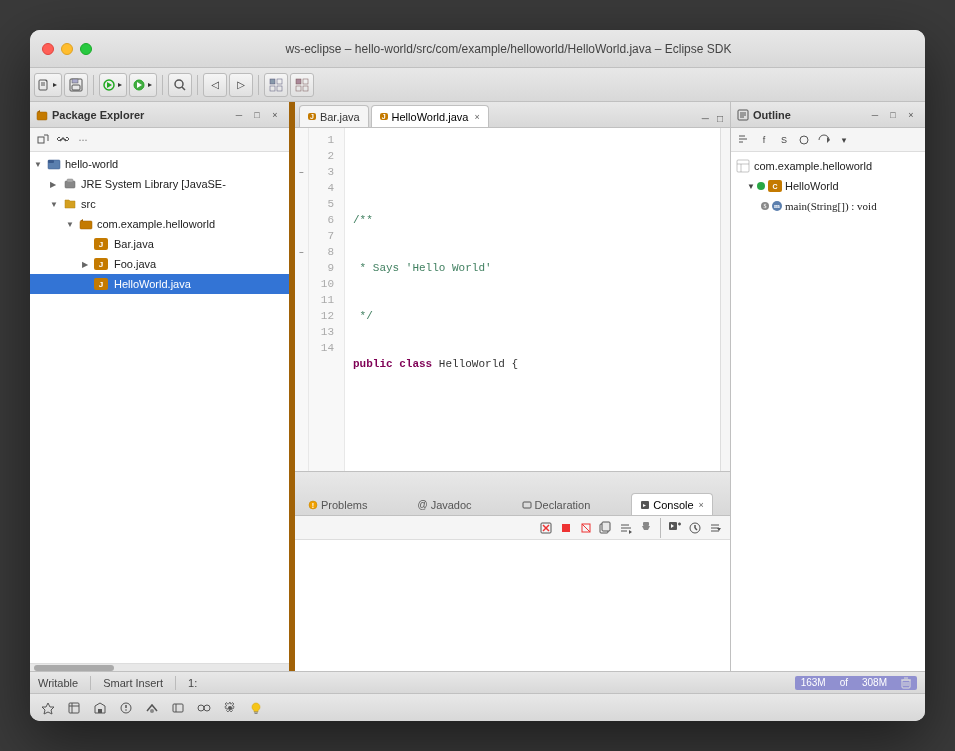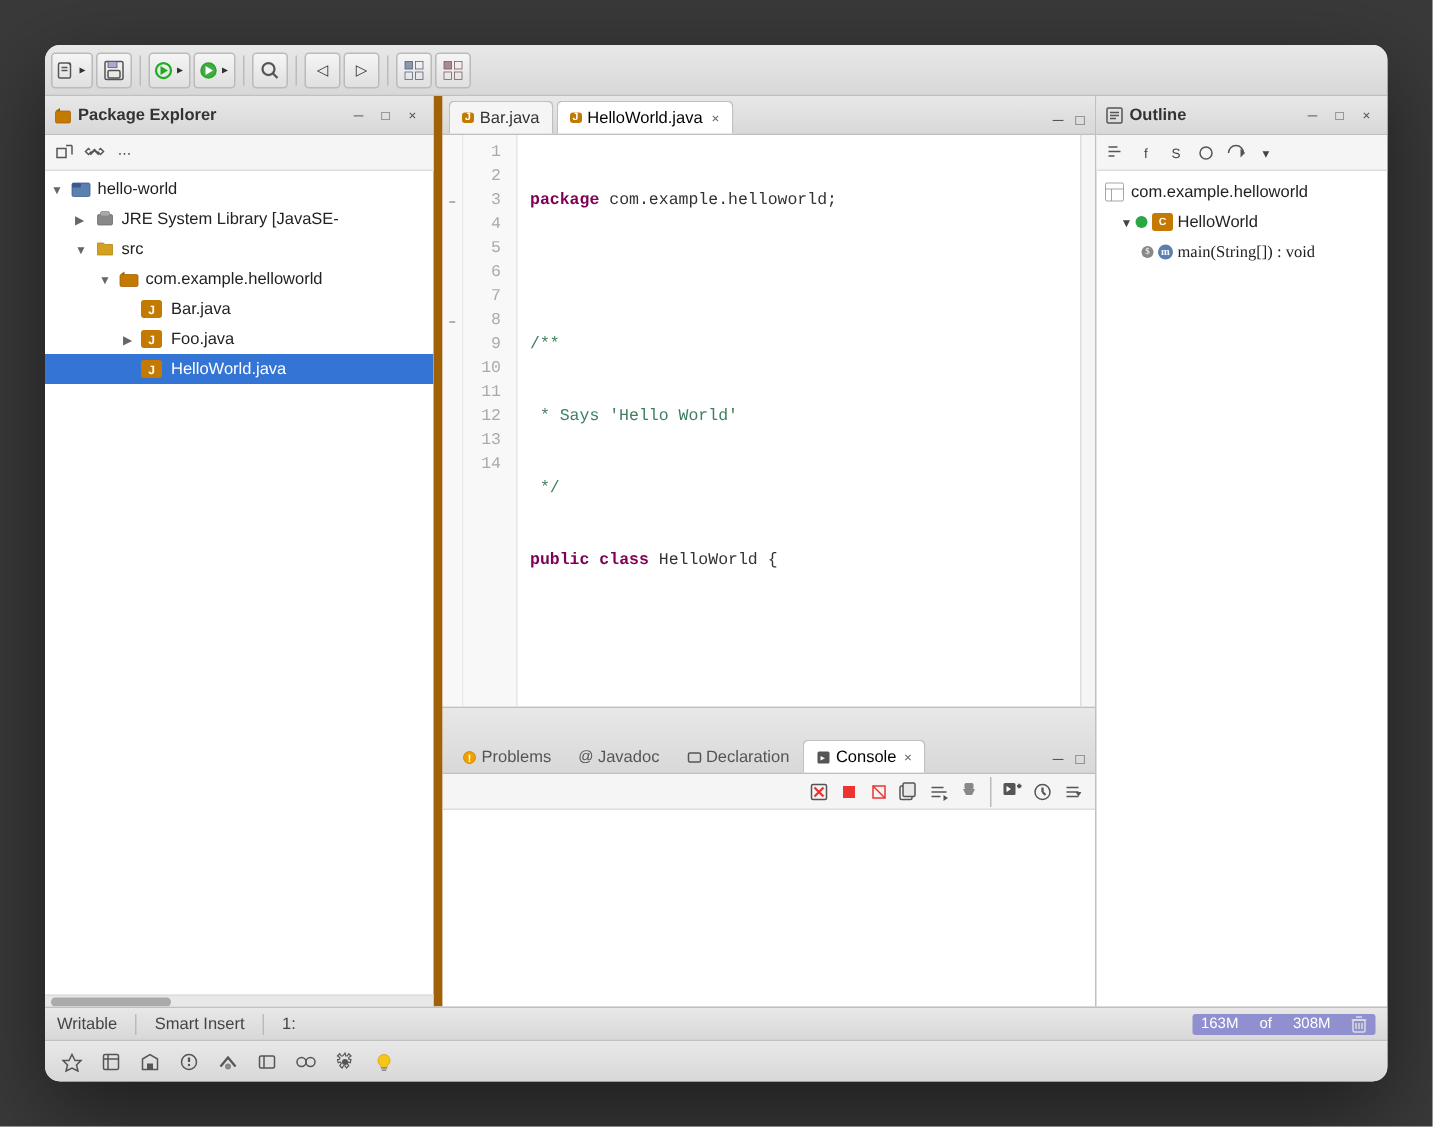--- a/index.html
+++ b/index.html
@@ -342,20 +342,21 @@
       flex-shrink: 0;
     }
     .bottom-tab-bar {
       height: 44px;
       background: linear-gradient(to bottom, #e8e8e8, #d8d8d8);
       border-bottom: 1px solid #c0c0c0;
       display: flex;
       align-items: flex-end;
       padding-left: 4px;
       flex-shrink: 0;
+      gap: 32px;
     }
     .bottom-tab {
       height: 22px;
       padding: 0 8px;
       display: flex;
       align-items: center;
       font-size: 11px;
       color: #555;
       cursor: pointer;
       border: 1px solid transparent;
@@ -501,20 +502,28 @@
       justify-content: center;
       font-size: 9px;
       margin-right: 3px;
     }
   </style>
 </head>
 <body>
 
 <div class="window">
 
+  <div class="titlebar">
+    <div class="titlebar-buttons">
+      <div class="titlebar-btn btn-close"></div>
+      <div class="titlebar-btn btn-minimize"></div>
+      <div class="titlebar-btn btn-maximize"></div>
+    </div>
+    <div class="titlebar-title">ws-eclipse – hello-world/src/com/example/helloworld/HelloWorld.java – Eclipse SDK</div>
+  </div>
 
   <div class="toolbar">
     <button class="toolbar-btn">
       <svg width="14" height="14" viewBox="0 0 14 14">
           <rect x="2" y="2" width="8" height="10" rx="1" fill="none" stroke="#555" stroke-width="1"></rect>
           <line x1="4" y1="5" x2="8" y2="5" stroke="#555" stroke-width="1"></line>
           <line x1="4" y1="7" x2="8" y2="7" stroke="#555" stroke-width="1"></line>
           <polygon points="8,2 10,2 10,4" fill="#555"></polygon>
         </svg>
       <svg width="8" height="8" viewBox="0 0 8 8">
@@ -726,21 +735,20 @@
             <div class="line-number">8</div>
             <div class="line-number">9</div>
             <div class="line-number">10</div>
             <div class="line-number">11</div>
             <div class="line-number">12</div>
             <div class="line-number">13</div>
             <div class="line-number">14</div>
           </div>
 
           <div class="code-content">
-            <div class="code-line"><span class="kw">package</span><span> com.example.helloworld;</span></div>
             <div class="code-line"></div>
             <div class="code-line"><span class="comment">/**</span></div>
             <div class="code-line"><span class="comment"> * Says 'Hello World'</span></div>
             <div class="code-line"><span class="comment"> */</span></div>
             <div class="code-line"><span class="kw">public</span><span> </span><span class="kw">class</span><span> HelloWorld {</span></div>
             <div class="code-line"></div>
             
             
             
             

